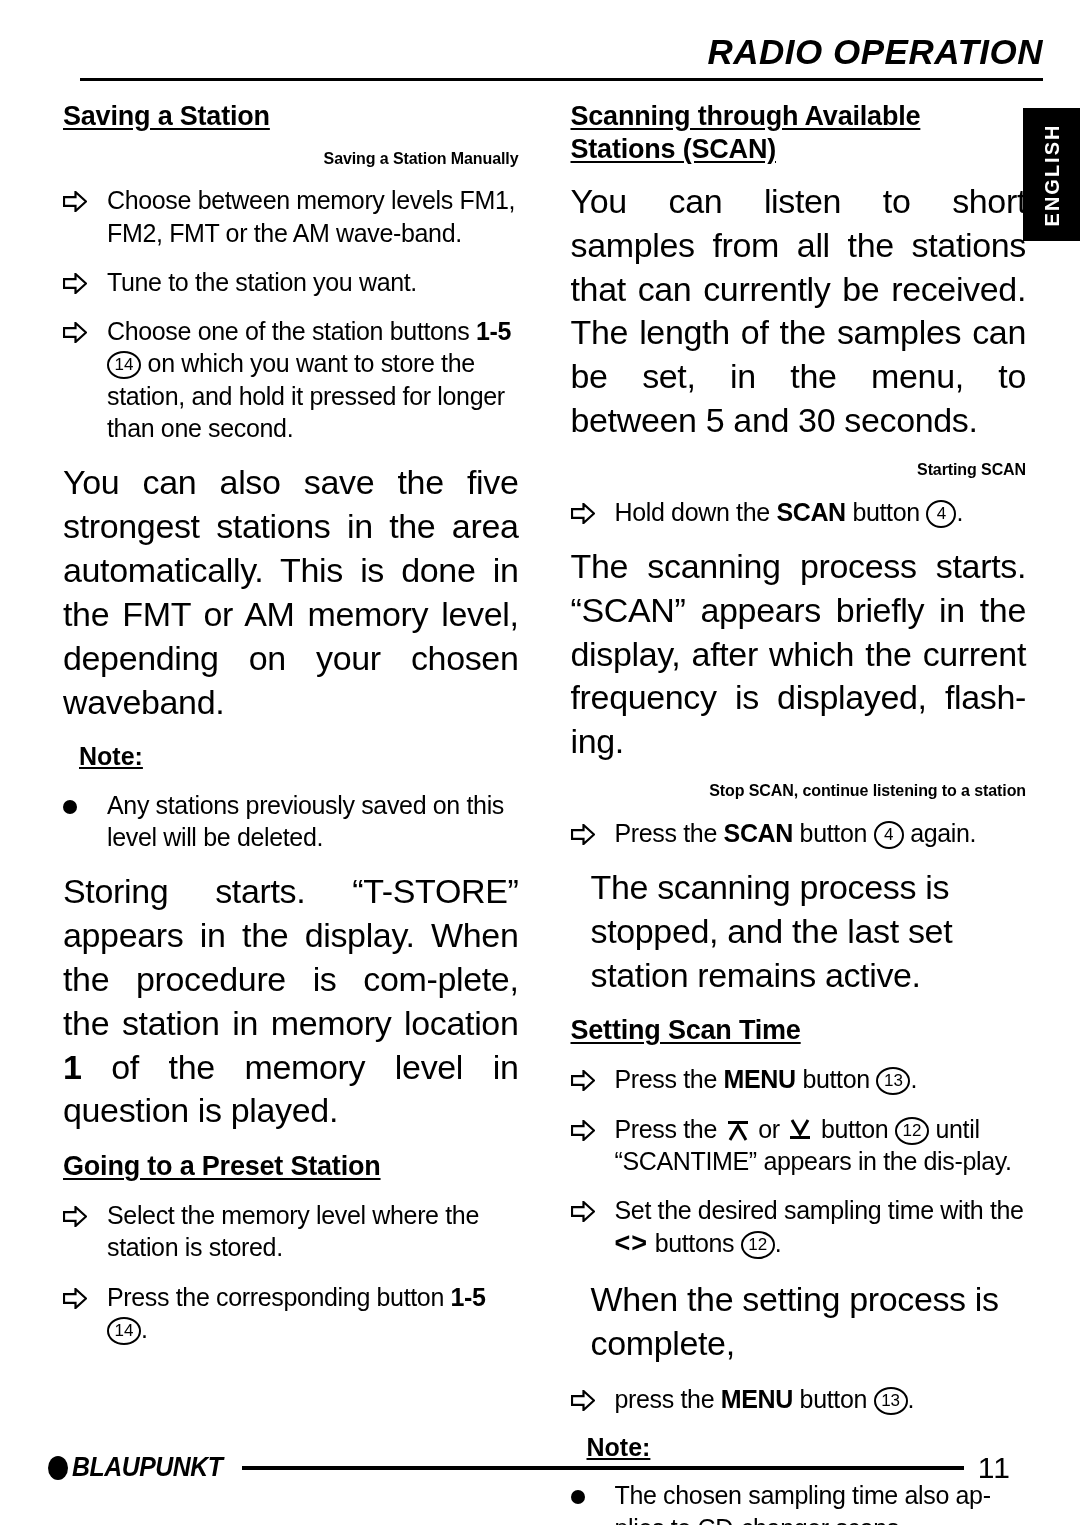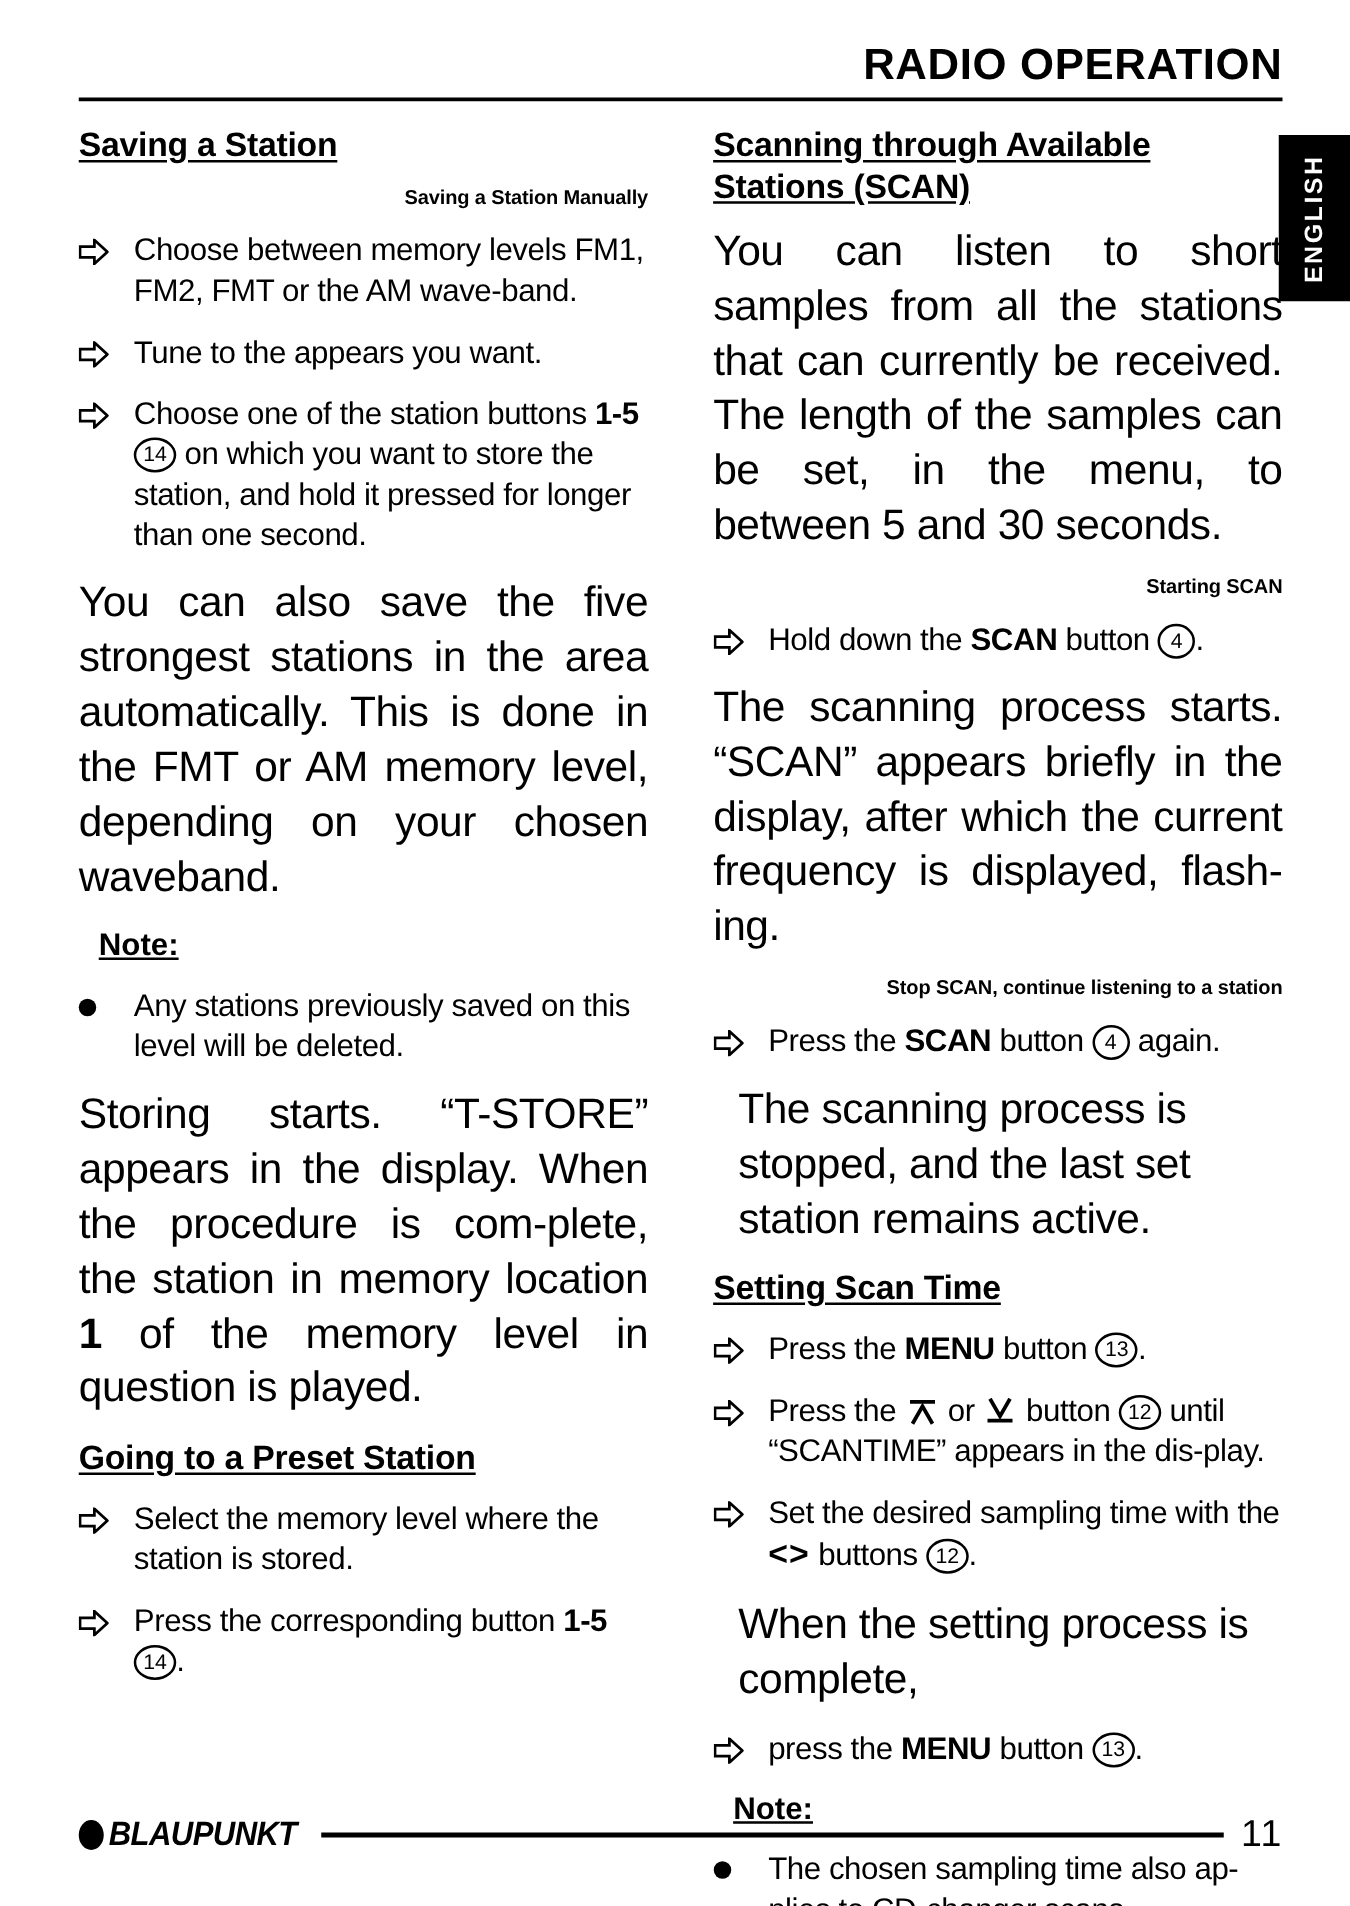--- a/index.html
+++ b/index.html
@@ -12,23 +12,24 @@
     height: 1525px;
     position: relative;
     font-family: "Liberation Sans", sans-serif;
     color: #000000;
     overflow: hidden;
   }
 
   
   #page-header {
     position: absolute;
-    left: 63px;
+    left: 80px;
     top: 34px;
     width: 963px;
+    font-style: italic;
   }
   #page-header .title {
     text-align: right;
     font-size: 35px;
     font-weight: bold;
     letter-spacing: 0.5px;
     line-height: 1.0;
     white-space: nowrap;
   }
   #page-header .rule {
@@ -172,21 +173,21 @@
   }
   .ltgt {
     font-weight: bold;
     font-size: 27px;
     letter-spacing: 1px;
   }
 
   
   #page-footer {
     position: absolute;
-    left: 63px;
+    left: 48px;
     bottom: 42px;
     width: 963px;
     display: flex;
     align-items: center;
   }
   #brand-logo {
     display: flex;
     align-items: center;
     flex: 0 0 auto;
   }
@@ -246,21 +247,21 @@
       </span>
       <span>Choose between memory levels FM1, FM2, FMT or the AM wave-band.</span>
     </div>
 
     <div class="item">
       <span class="marker">
         <svg class="arrow-glyph" viewBox="0 0 24 21">
           <path d="M1 6.2 H12.5 V1 L23 10.5 L12.5 20 V14.8 H1 Z" fill="#fff" stroke="#000" stroke-width="2.2" stroke-linejoin="miter"></path>
         </svg>
       </span>
-      <span>Tune to the appears you want.</span>
+      <span>Tune to the station you want.</span>
     </div>
 
     <div class="item">
       <span class="marker">
         <svg class="arrow-glyph" viewBox="0 0 24 21">
           <path d="M1 6.2 H12.5 V1 L23 10.5 L12.5 20 V14.8 H1 Z" fill="#fff" stroke="#000" stroke-width="2.2" stroke-linejoin="miter"></path>
         </svg>
       </span>
       <span>Choose one of the station buttons </span><b>1-5</b><span> </span><span class="ref wide">14</span><span> on which you want to store the station, and hold it pressed for longer than one second.</span>
     </div>

